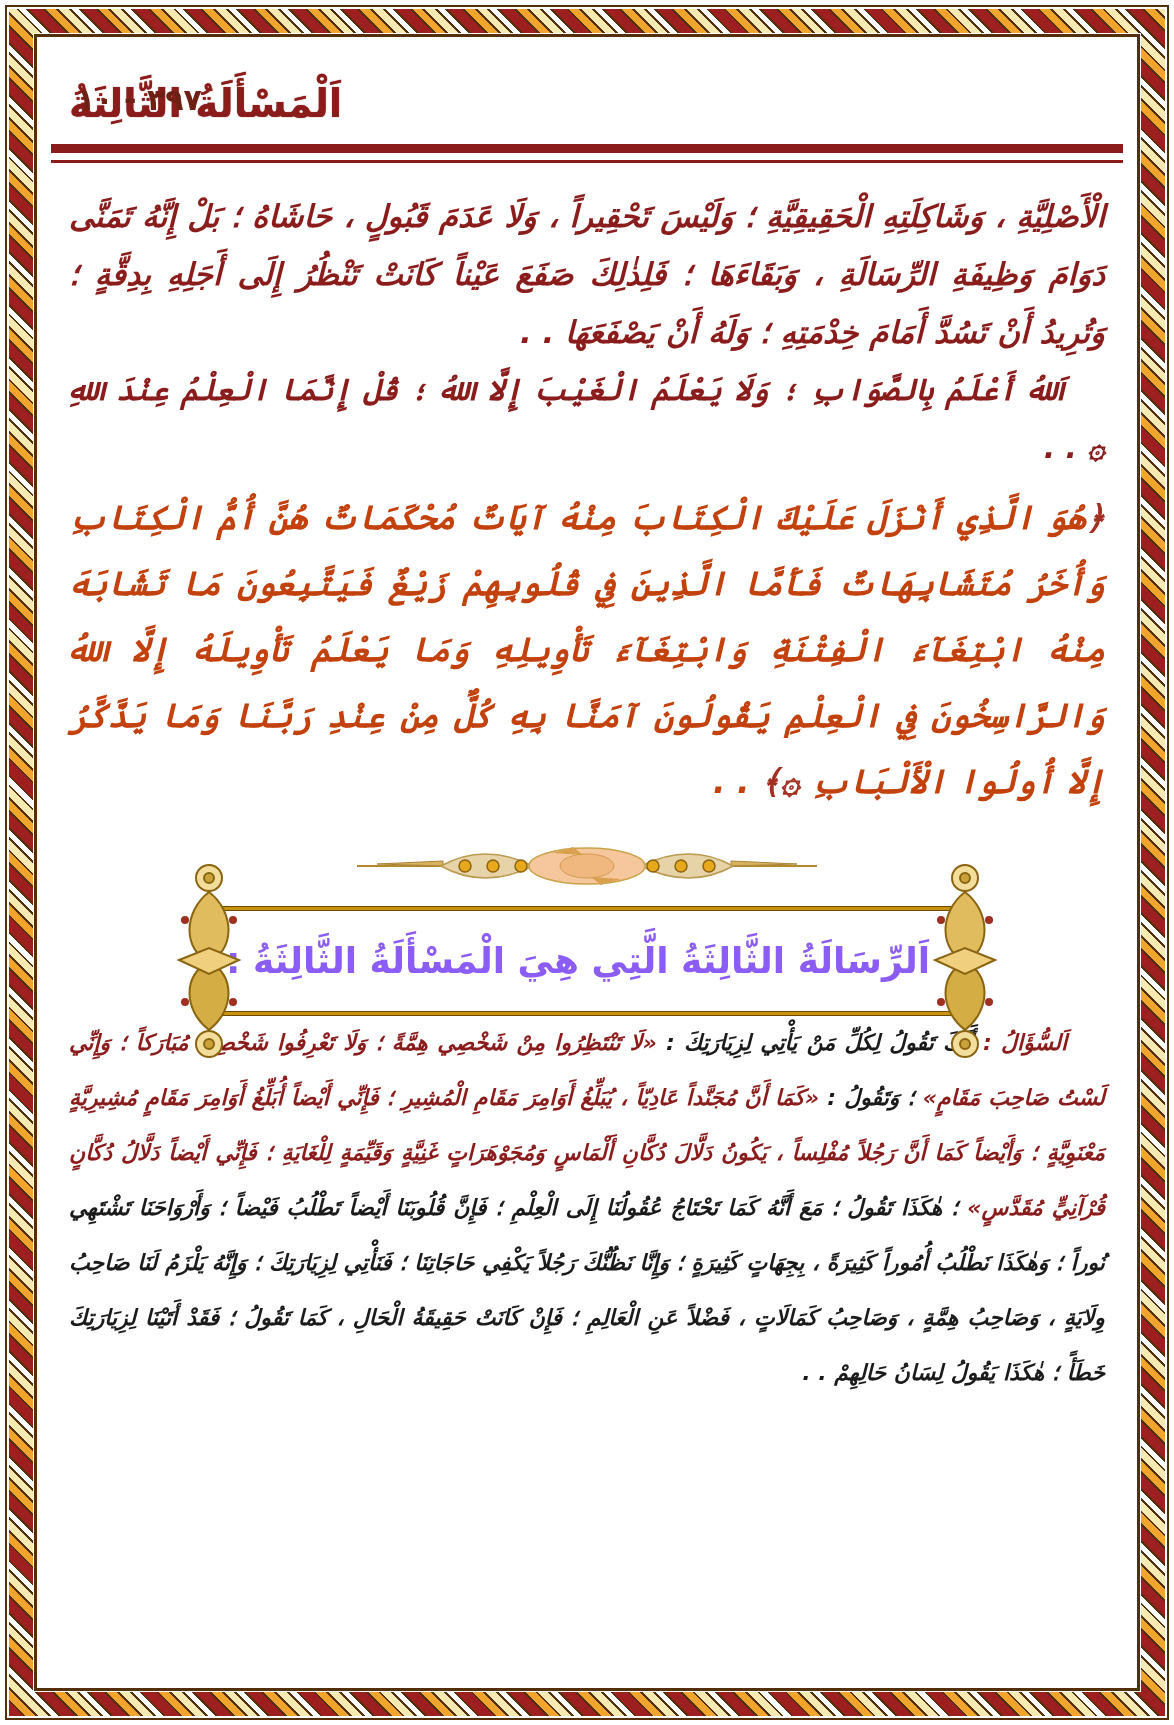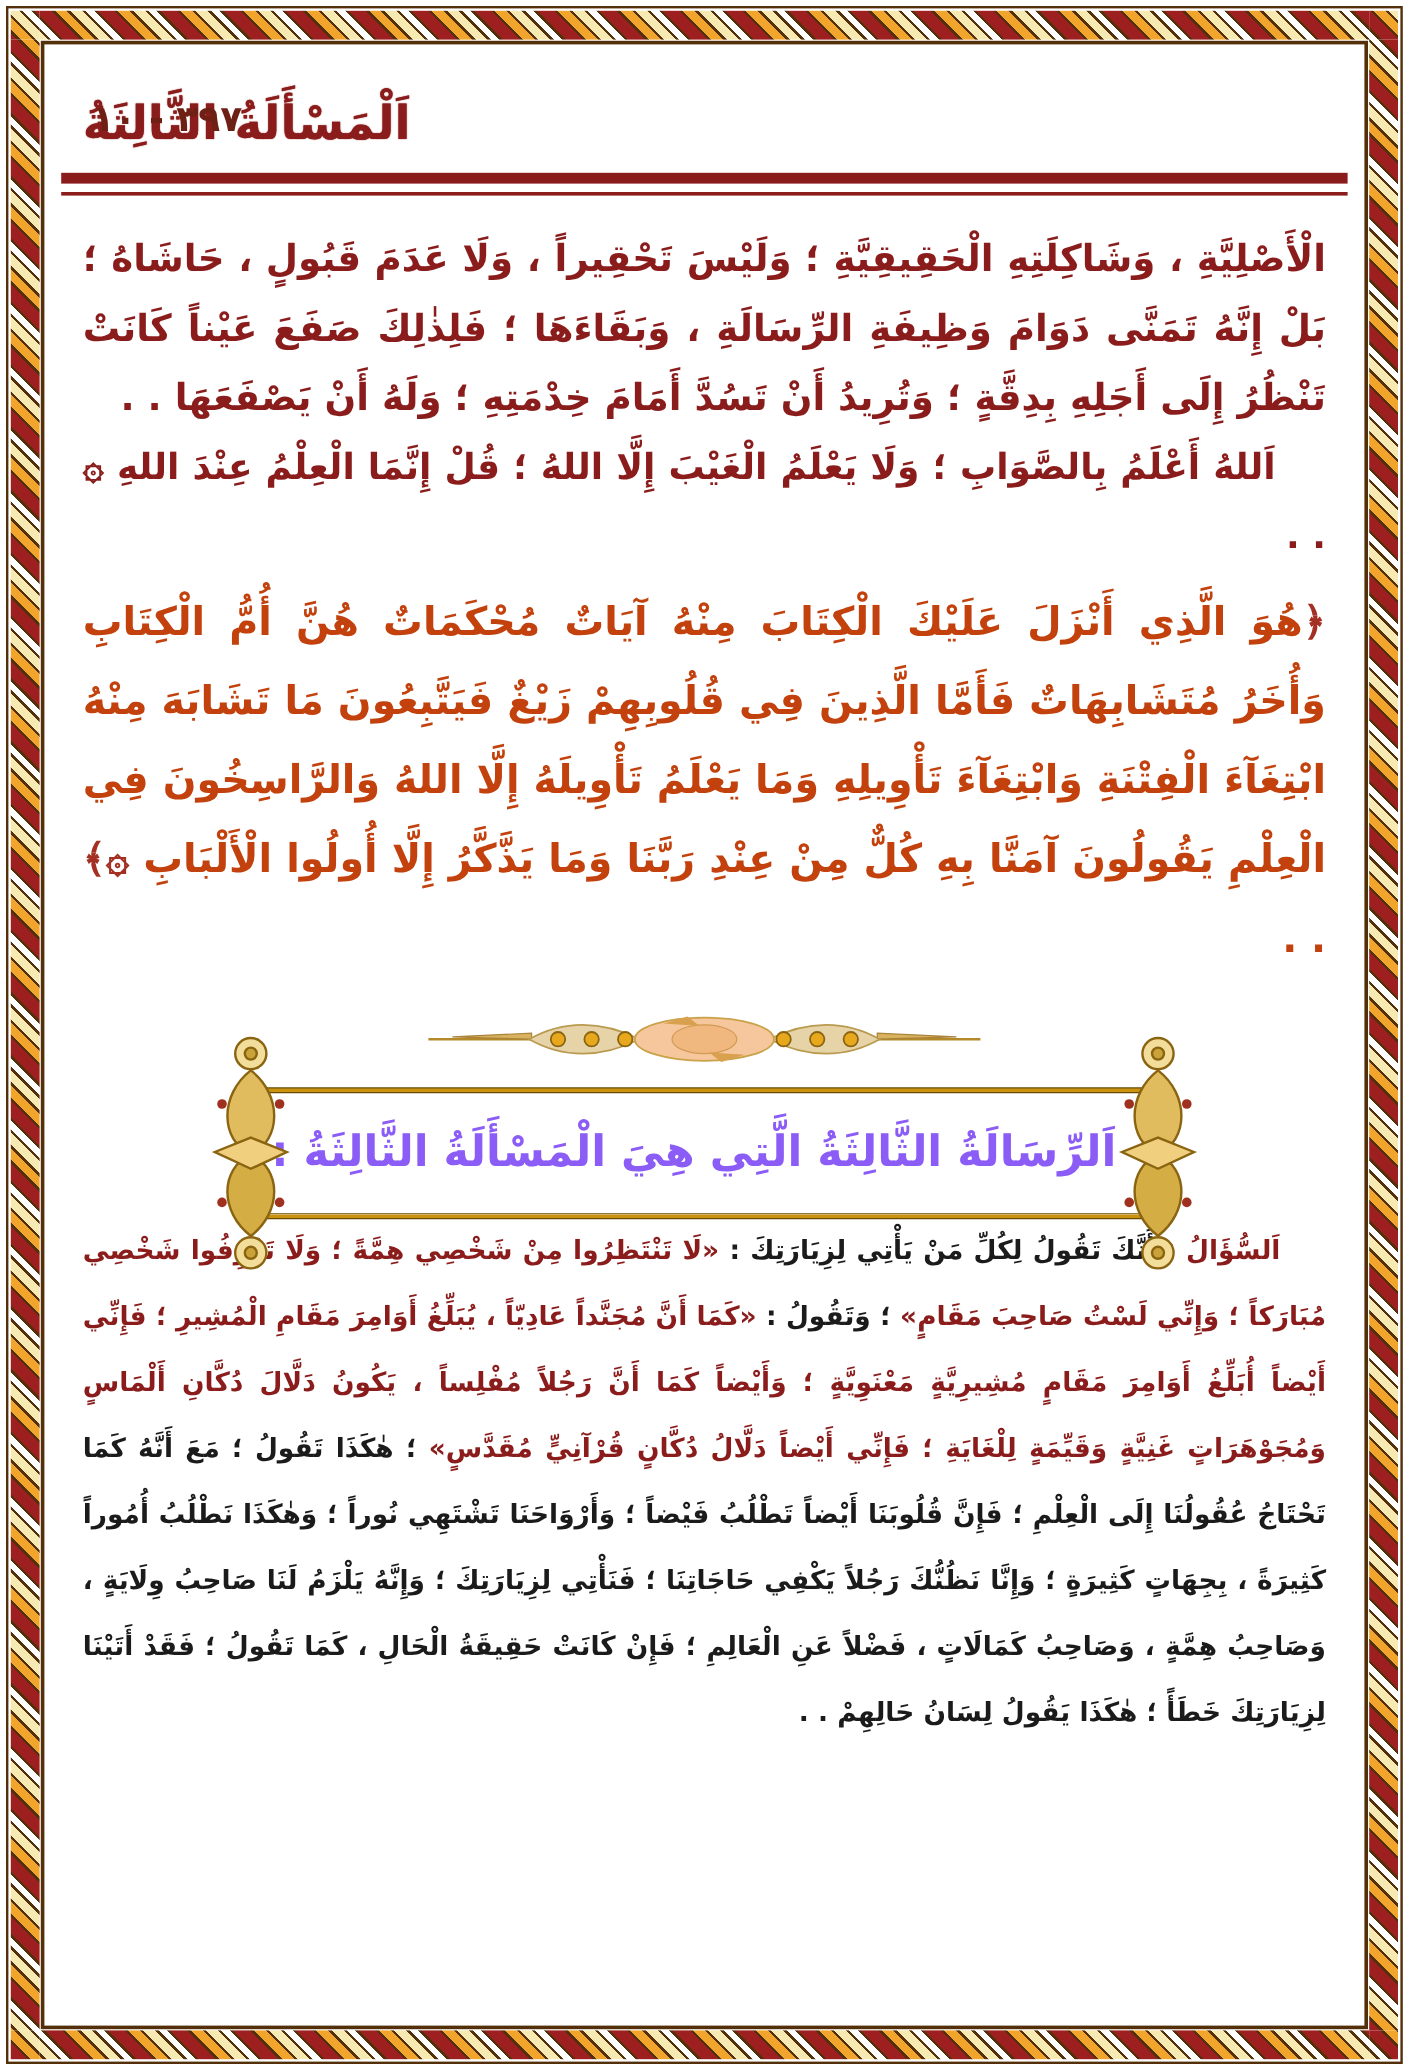--- a/index.html
+++ b/index.html
@@ -45,20 +45,21 @@
   .double-rule{
     height:19px;box-sizing:border-box;
     border-top:9px solid #8b1c1c;
     border-bottom:3px solid #8b1c1c;
     margin:6px -18px 0 -18px;
   }
   
   .para{
     margin:0;text-align:justify;text-justify:inter-word;
     font-weight:bold;
+    font-style:italic;
   }
   .p-cont{margin-top:24px;font-size:31px;line-height:58px;}
   .p-allahu{font-size:30px;line-height:58px;text-indent:42px;}
   .p-quran{margin-top:8px;font-size:33px;line-height:66px;}
   .p-intro{margin-top:20px;font-size:30px;line-height:57px;text-indent:38px;}
   .p-quest{font-size:22px;line-height:55px;text-indent:38px;}
   .seg-red{color:#8b1c1c;}
   .seg-black{color:#1b1b1b;}
   .seg-blue{color:#c2410c;}
   .seg-bracket{color:#a33022;}

